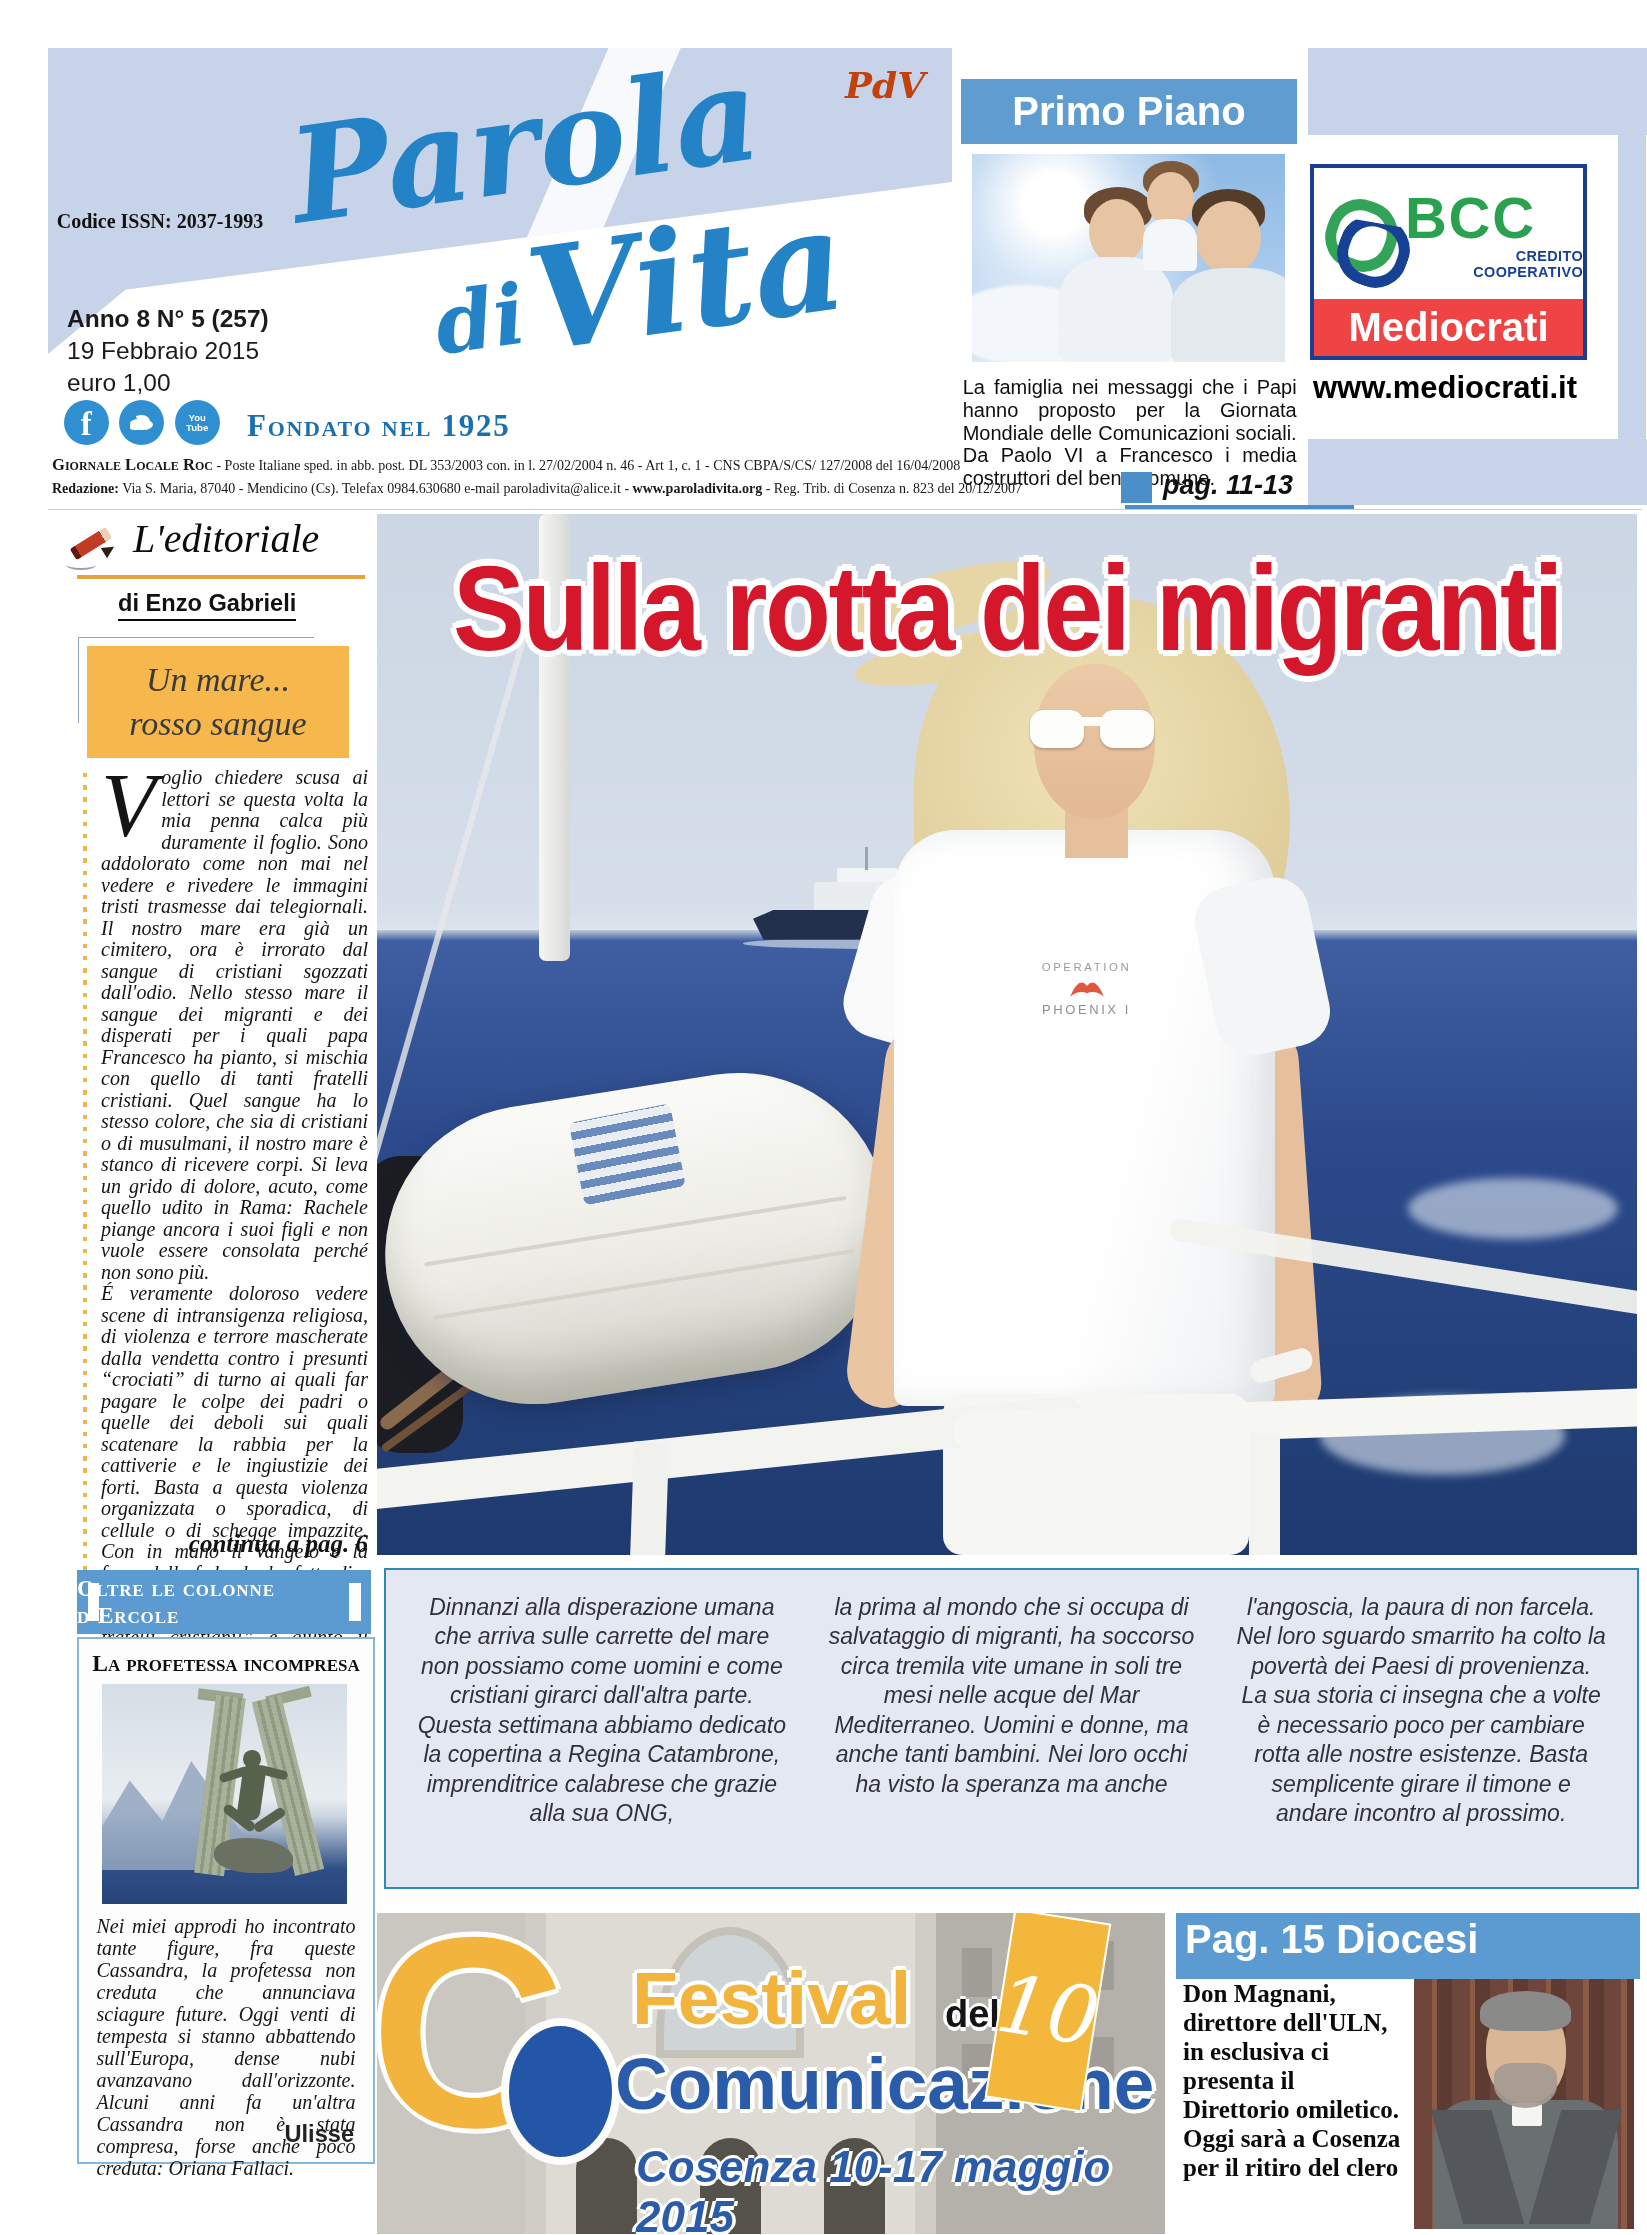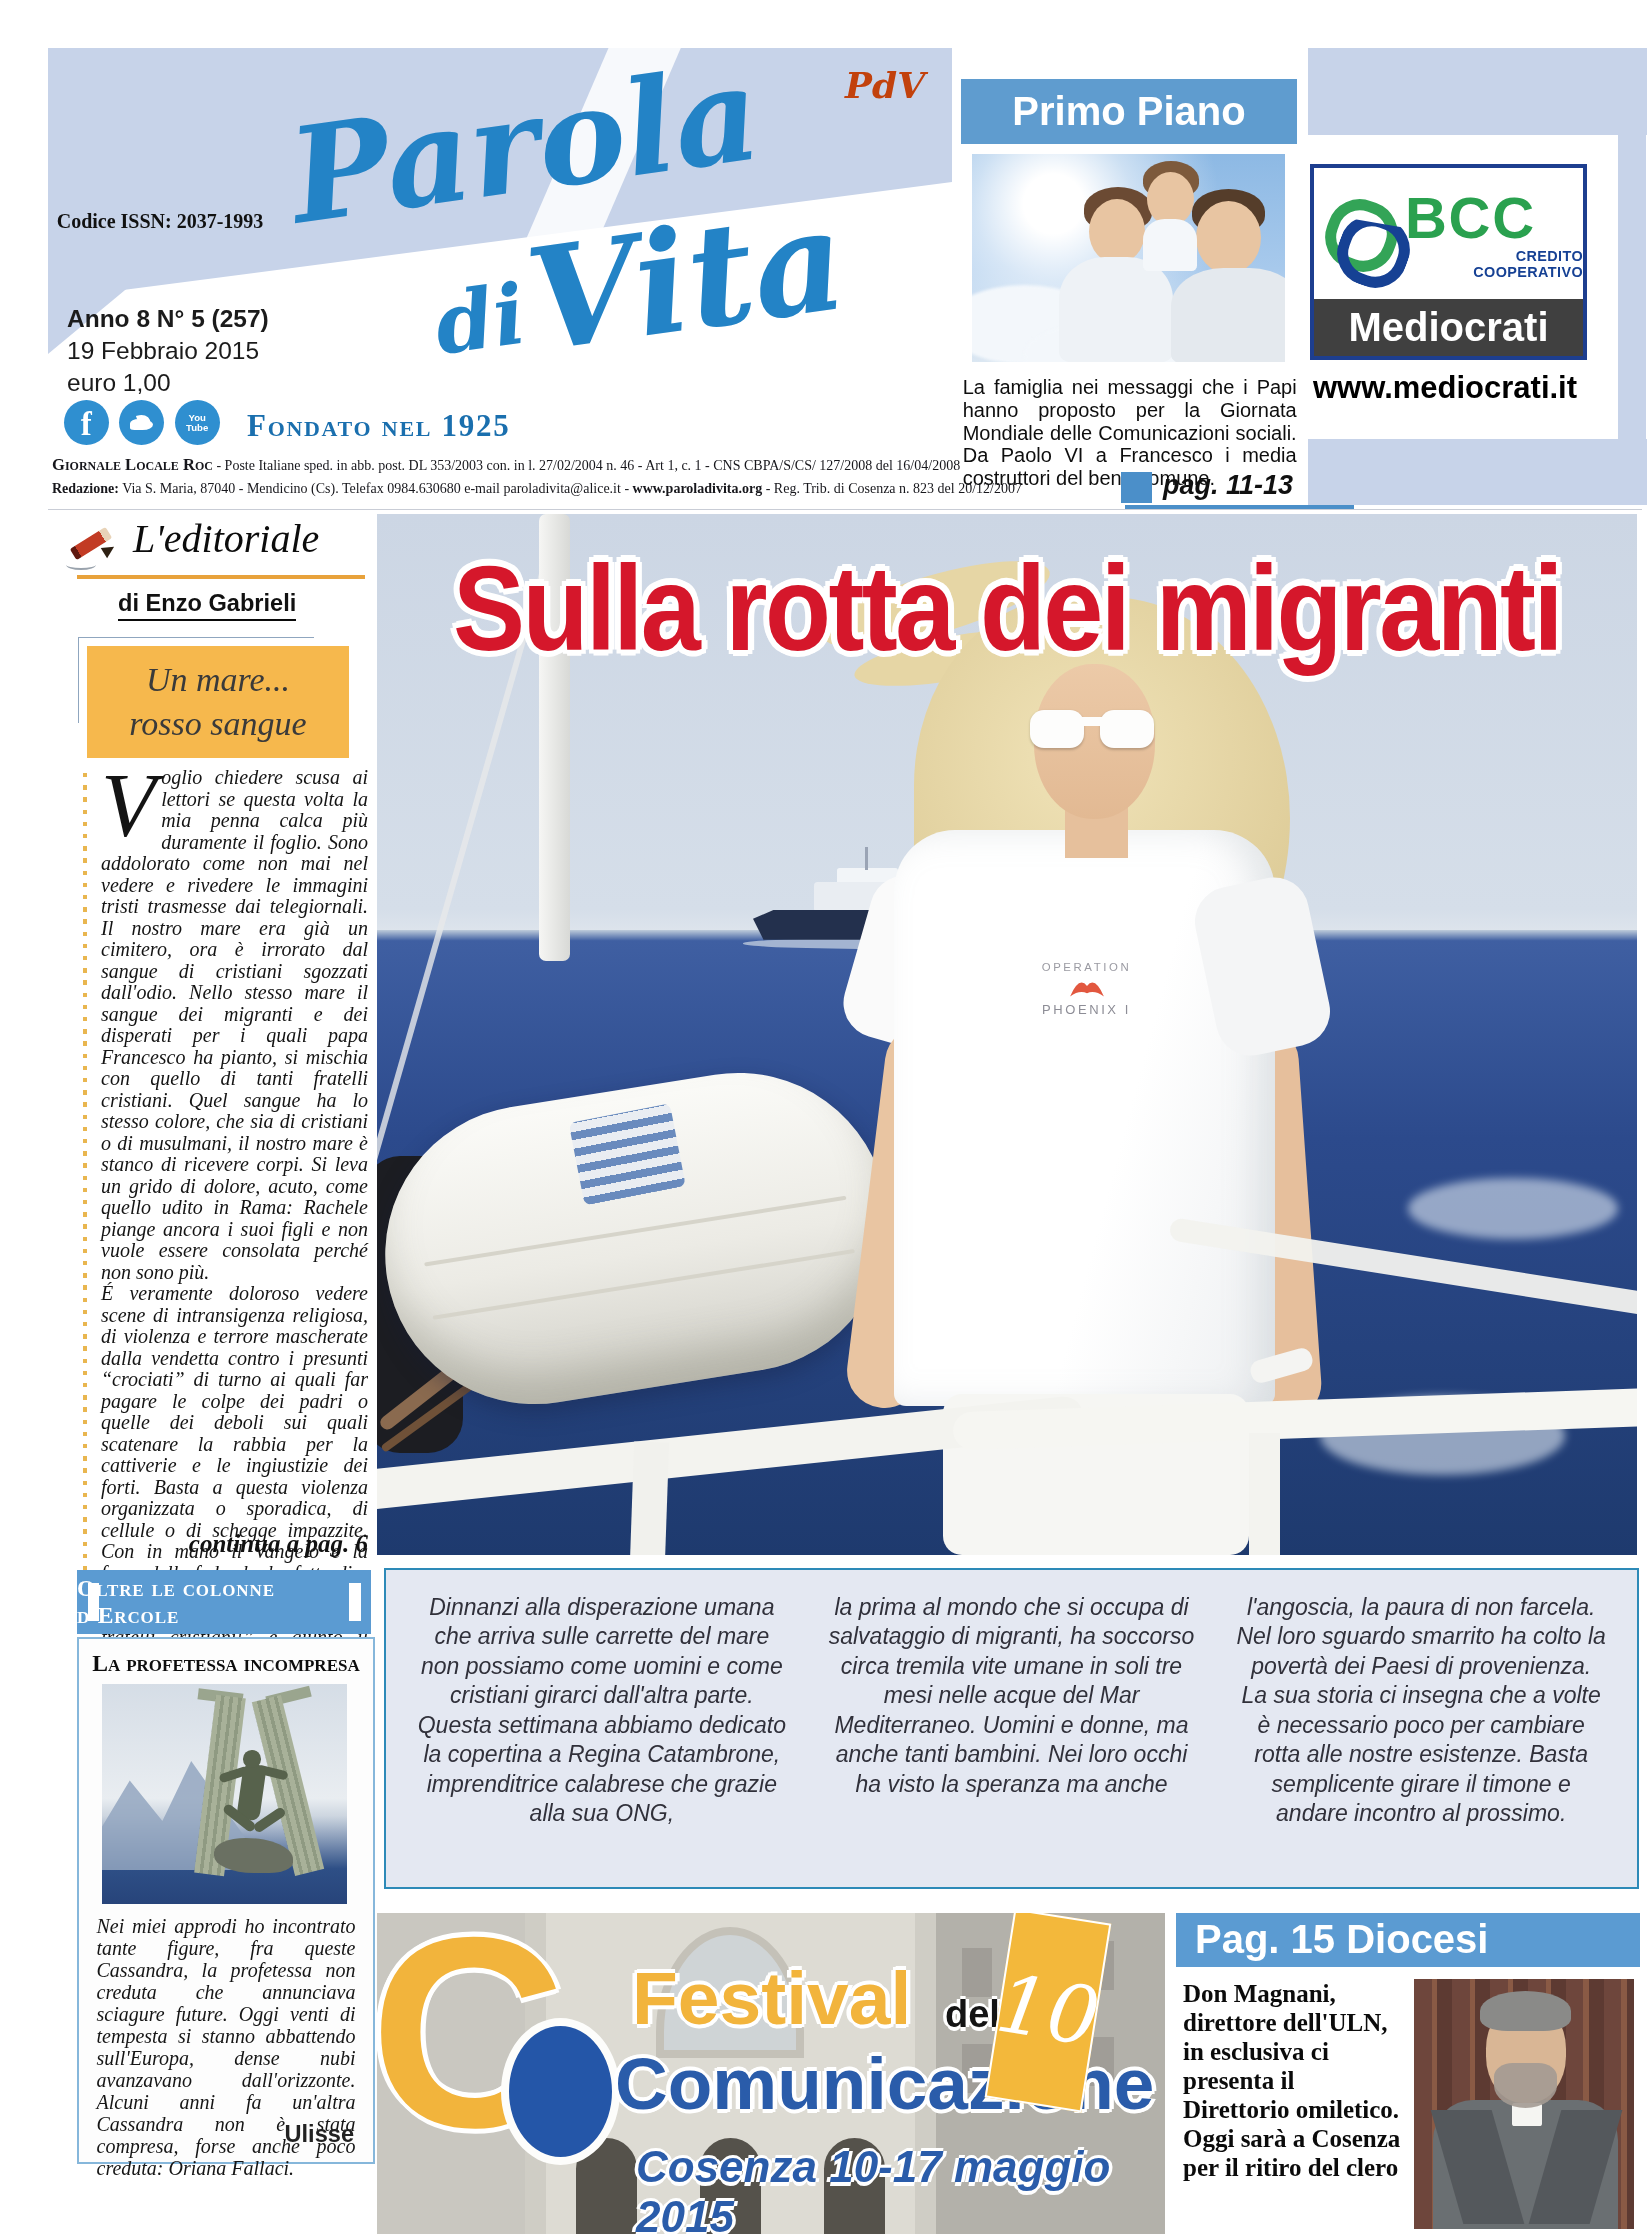--- a/index.html
+++ b/index.html
@@ -63,21 +63,21 @@
   .strip{background:#c7d3e9;}
   .bcc{left:1310px;top:164px;width:269px;height:188px;border:4.4px solid #1d3e8f;background:#fff;text-align:right;}
   .bcc-top{left:0;top:0;width:100%;height:122px;position:absolute;}
   .rings{left:12.2px;top:23px;width:75px;height:80px;}
   .ring{position:absolute;border-radius:46%;}
   .rg{width:49px;height:49px;border:11.4px solid #33a457;left:0;top:8.7px;transform:rotate(20deg);}
   .rb{width:49px;height:49px;border:11.4px solid #164194;left:12.2px;top:24.5px;transform:rotate(20deg);
       clip-path:polygon(0 18%,100% 0,100% 100%,0 100%);}
   .bcc-name{left:91px;top:15.7px;font-weight:bold;font-size:58px;color:#2aa14f;letter-spacing:1.7px;}
   .bcc-sub{left:93px;top:80px;font-weight:bold;font-size:14.4px;color:#164194;letter-spacing:0.4px;}
-  .bcc-band{left:0;bottom:0;width:100%;height:57px;position:absolute;background:#404040;color:#fff;
+  .bcc-band{left:0;bottom:0;width:100%;height:57px;position:absolute;background:#ef4444;color:#fff;
             display:flex;align-items:center;justify-content:center;font-weight:bold;font-size:40px;}
   .bcc-url{left:1307px;top:370px;width:276px;text-align:center;font-weight:bold;font-size:31px;color:#000;}
 
   
   .fineprint{left:52px;top:452px;width:987px;font-family:"Liberation Serif",serif;
              font-size:14px;line-height:1.55;color:#17171c;}
   .fp-lead{font-weight:bold;font-variant:small-caps;font-size:16.6px;}
   .fp-b{font-weight:bold;}
   .rule{left:48px;top:509px;width:1594px;height:0.9px;background:#c9cdd6;}
 
@@ -215,22 +215,22 @@
   .ftx3{position:absolute;left:238px;top:129px;font-weight:bold;font-size:73px;color:#2a5caa;
         text-shadow:-4.4px 0 0 #fff,4.4px 0 0 #fff,0 -4.4px 0 #fff,0 4.4px 0 #fff,2.6px 2.6px 0 #fff,-2.6px -2.6px 0 #fff;}
   .ftx4{position:absolute;left:259px;top:229px;font-weight:bold;font-style:italic;font-size:44px;color:#2a5caa;
         text-shadow:-3.5px 0 0 #fff,3.5px 0 0 #fff,0 -3.5px 0 #fff,0 3.5px 0 #fff;}
   .frib{position:absolute;left:622px;top:1.7px;width:94px;height:187px;background:#f3b83b;transform:rotate(9deg);
         border:2.6px solid #fff;display:flex;align-items:center;justify-content:center;}
   .frib span{font-family:"DejaVu Serif",serif;font-style:italic;font-size:80px;color:#fff;}
 
   
   .dio{left:1176px;top:1913px;width:464px;height:321px;background:#fff;}
-  .dio-bar{position:absolute;left:0;top:0;width:100%;height:54px;background:#5b9bd2;color:#fff;
-           font-size:40px;font-weight:600;line-height:52px;padding-left:19px;box-sizing:border-box;}
+  .dio-bar{position:absolute;left:0;top:0;width:100%;height:66px;background:#5b9bd2;color:#fff;
+           font-size:40px;font-weight:600;line-height:52px;padding-left:9px;box-sizing:border-box;}
   .dio-tx{position:absolute;left:7px;top:66px;width:220px;font-family:"Liberation Serif",serif;
           font-weight:bold;font-size:25px;line-height:1.16;color:#0b0b0b;}
   .dio-ph{position:absolute;left:238px;top:66px;width:220px;height:250px;overflow:hidden;
           background:repeating-linear-gradient(90deg,#6e463c 0 17.5px,#8a5a45 17.5px 23px,#5d3a32 23px 38px);}
   .pr-head{position:absolute;left:72px;top:23px;width:80px;height:101px;background:#d9b695;border-radius:46%;}
   .pr-hair{position:absolute;left:66px;top:12.2px;width:91px;height:40px;background:#8a8a88;border-radius:50% 50% 30% 30%;}
   .pr-beard{position:absolute;left:80px;top:84px;width:63px;height:45px;background:#a39a92;border-radius:30% 30% 50% 50%;opacity:.9;}
   .pr-torso{position:absolute;left:19px;top:121px;width:185px;height:129px;background:#6a6f72;border-radius:40px 40px 0 0;}
   .pr-lapl{position:absolute;left:33px;top:131px;width:61px;height:114px;background:#54585c;transform:skewX(16deg);}
   .pr-lapr{position:absolute;left:131px;top:131px;width:61px;height:114px;background:#54585c;transform:skewX(-16deg);}

